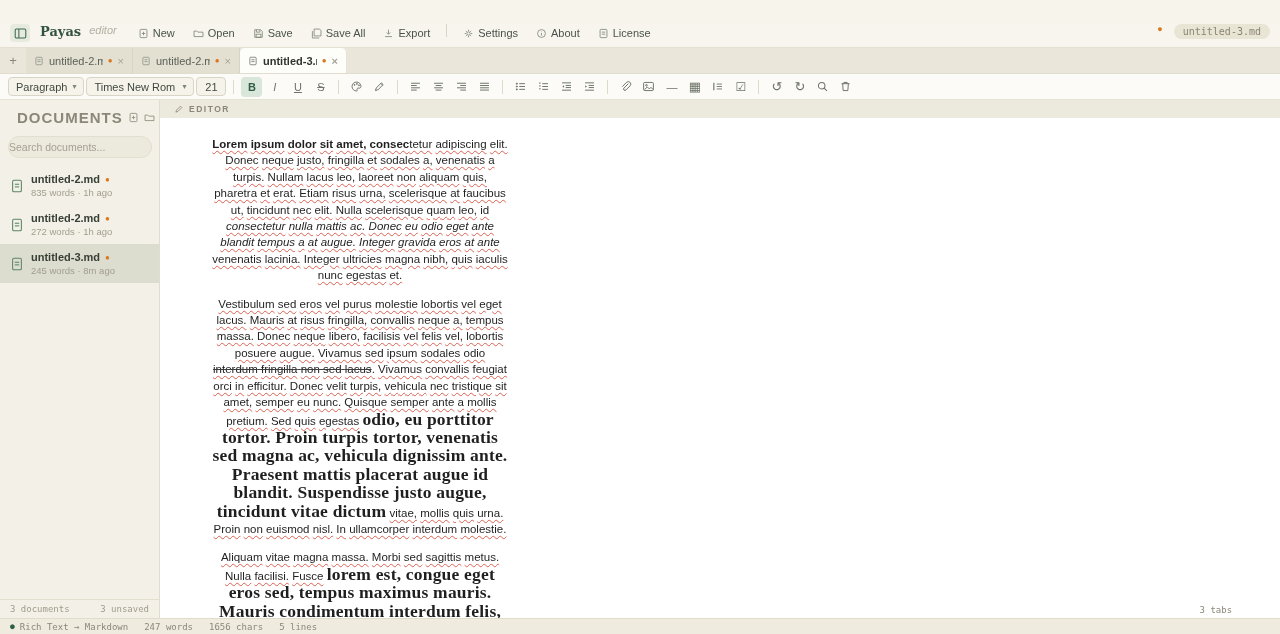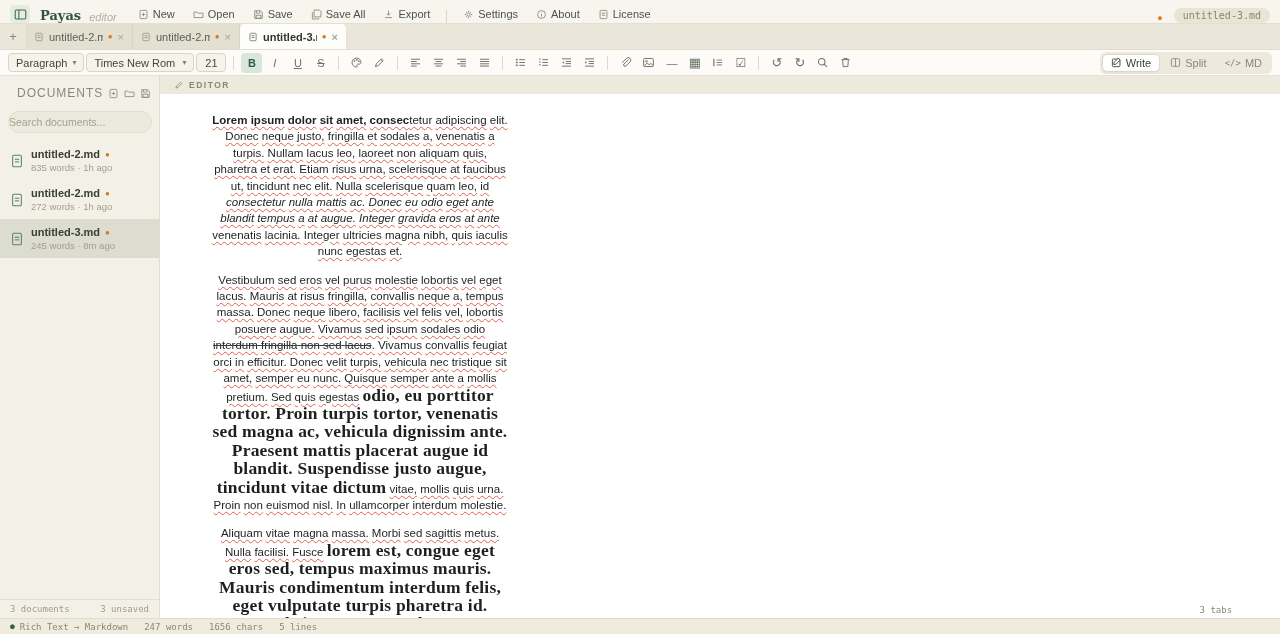--- a/index.html
+++ b/index.html
@@ -1,21 +1,21 @@
 <!DOCTYPE html>
 <html><head>
 <meta charset="utf-8">
 <style>
   * { margin:0; padding:0; box-sizing:border-box; }
   html,body { width:1280px; height:634px; overflow:hidden; }
   body { font-family:"Liberation Sans", sans-serif; background:#f6f4eb; color:#454f47; }
   .app { display:flex; flex-direction:column; width:1280px; height:634px; }
 
   
-  .topbar { height:24px; background:#f7f5ee; border-bottom:1px solid #e3e0d3; display:flex; align-items:flex-end; padding:0 10px; gap:4px; flex:0 0 auto; }
+  .topbar { height:24px; background:#f7f5ee; border-bottom:1px solid #e3e0d3; display:flex; align-items:flex-start; padding:0 10px; gap:4px; flex:0 0 auto;margin-top:24px; }
   .toggle-btn { width:20px; height:18px; border:0; background:#e7ebdf; border-radius:4px; display:flex; align-items:center; justify-content:center; color:#3d6b51; cursor:pointer; }
   .logo { font-family:"DejaVu Serif", serif; font-weight:700; font-size:13px; color:#33523f; margin-left:6px; }
   .tagline { font-style:italic; color:#b3afa2; font-size:11px; margin:0 10px 0 4px; }
   .menu-item { display:flex; align-items:center; gap:4px; border:0; background:transparent; font-size:11px; color:#4a534b; padding:3px 7px; border-radius:4px; cursor:pointer; }
   .menu-item .ic { color:#7e8678; }
   .menu-divider { width:1px; height:13px; background:#d9d6c8; margin:0 5px; }
   .topbar-spacer { flex:1; }
   .unsaved-dot { color:#d9791f; font-size:9px; margin-right:7px; }
   .doc-badge { font-family:"DejaVu Sans Mono", monospace; font-size:10px; color:#8a8573; background:#e9e5d4; padding:2px 9px; border-radius:9px; }
 
@@ -46,21 +46,21 @@
   .toolbar-spacer { flex:1; }
   .segmented { display:flex; align-items:center; background:#edead e; background:#edeadd; border-radius:6px; padding:2px; gap:2px; }
   .seg-btn { display:flex; align-items:center; gap:4px; border:0; background:transparent; font-size:11px; color:#8a887b; padding:2px 8px; border-radius:5px; cursor:pointer; }
   .seg-btn.active { background:#fff; color:#3a4138; border:1px solid #dbd8ca; box-shadow:0 1px 1px rgba(0,0,0,.04); }
   .seg-btn .mono { font-family:"DejaVu Sans Mono", monospace; font-size:9px; }
 
   
   .main { flex:1; display:flex; min-height:0; }
   .sidebar { width:160px; background:#f3f1e7; border-right:1px solid #e0ddcf; display:flex; flex-direction:column; flex:0 0 auto; }
   .sb-head { display:flex; align-items:center; padding:9px 10px 4px 12px; gap:5px; }
-  .sb-title { font-size:12px; font-weight:400; letter-spacing:1px; color:#8b887a; flex:1; }
+  .sb-title { font-size:15px; font-weight:700; letter-spacing:1px; color:#8b887a; flex:1; }
   .sb-head .ic { color:#8b887a; }
   .sb-icon-btn { border:0; background:transparent; color:#7e8678; width:17px; height:16px; display:flex; align-items:center; justify-content:center; cursor:pointer; padding:0; }
   .sb-search { margin:6px 8px 8px; height:22px; width:144px; border:1px solid #e2dfd1; background:#eceadd; border-radius:11px; font-family:"Liberation Sans", sans-serif; font-size:10.5px; color:#6d6a5d; outline:none; }
   .sb-search::placeholder { color:#a5a192; }
   .doc-list { flex:1; overflow:hidden; }
   .doc-item { display:flex; align-items:center; gap:7px; padding:7px 10px; cursor:pointer; }
   .doc-item.selected { background:#dcdccf; }
   .doc-item .ic { color:#5b8468; flex:0 0 auto; }
   .doc-text { min-width:0; }
   .doc-name-row { display:flex; align-items:center; gap:5px; }
@@ -329,40 +329,20 @@
     </button>
     <button class="tb-btn">
       <svg class="ic" width="13" height="13" viewBox="0 0 16 16" fill="none" stroke="currentColor" stroke-width="1.2">
           <path d="M3 4.5h10"></path>
           <path d="M6 4.5V3h4v1.5"></path>
           <path d="M4.5 4.5l.6 8.5h5.8l.6-8.5"></path>
         </svg>
     </button>
 
     <span class="toolbar-spacer"></span>
-    <div class="segmented">
-      <button class="seg-btn active">
-        <svg class="ic" width="11" height="11" viewBox="0 0 16 16" fill="none" stroke="currentColor" stroke-width="1.3">
-            <rect x="2" y="3" width="11" height="11" rx="1.5"></rect>
-            <path d="M10.5 1.8l2.7 2.7-6 6-3.2.5.5-3.2z" fill="#fff"></path>
-          </svg>
-        <span>Write</span>
-      </button>
-      <button class="seg-btn">
-        <svg class="ic" width="11" height="11" viewBox="0 0 16 16" fill="none" stroke="currentColor" stroke-width="1.3">
-            <rect x="2" y="2.5" width="12" height="11" rx="1.5"></rect>
-            <line x1="8" y1="2.5" x2="8" y2="13.5"></line>
-          </svg>
-        <span>Split</span>
-      </button>
-      <button class="seg-btn">
-        <span class="mono">&lt;/&gt;</span>
-        <span>MD</span>
-      </button>
-    </div>
   </div>
 
   <div class="main">
 
     <aside class="sidebar">
       <div class="sb-head">
         <svg class="ic" width="11" height="11" viewBox="0 0 16 16" fill="none" stroke="currentColor" stroke-width="1.2">
             <path d="M1.5 12.5v-8h4l1.5 1.5h7.5v6.5z"></path>
           </svg>
         <span class="sb-title">DOCUMENTS</span>

